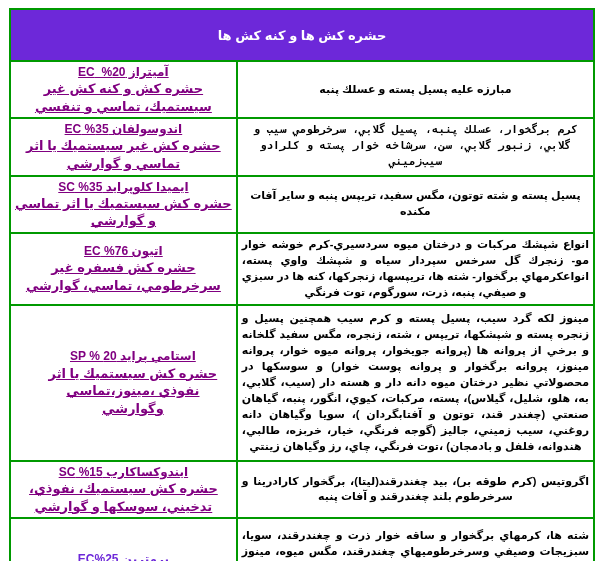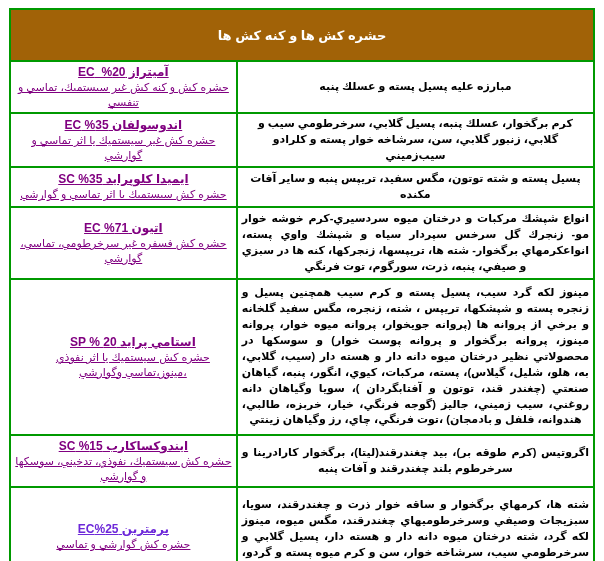--- a/index.html
+++ b/index.html
@@ -53,22 +53,22 @@
     font-weight:bold;
     font-size:12px;
     line-height:1.35;
     text-decoration:underline;
     direction:rtl;
     unicode-bidi:plaintext;
   }
   .ptype{
     display:block;
     color:#800080;
-    font-weight:normal;
-    font-size:11px;
+    font-weight:bold;
+    font-size:13px;
     line-height:1.35;
     text-decoration:underline;
     direction:rtl;
   }
   
   td.pests{
     width:356px;
     text-align:justify;
     text-align-last:center;
     padding:3px 6px 3px 6px;
@@ -97,38 +97,38 @@
 <div id="page">
 
   <table class="pest" style="border-color: rgb(0, 153, 0);">
     <colgroup>
       <col style="width:356px">
       <col style="width:226px">
     </colgroup>
     <tbody>
 
       <tr class="head">
-        <td colspan="2" style="background: #a16207; border-color: rgb(0, 153, 0);">
+        <td colspan="2" style="background: #6d28d9; border-color: rgb(0, 153, 0);">
           <span class="title" style="color: rgb(255, 255, 255);">حشره كش ها و كنه كش ها</span>
         </td>
       </tr>
 
       <tr class="r1">
         <td class="pests" style="border-color: rgb(0, 153, 0);">
           <span class="ptext" style="color: rgb(0, 0, 0);">مبارزه عليه پسيل پسته و عسلك پنبه</span>
         </td>
         <td class="product" style="border-color: rgb(0, 153, 0);">
           <span class="pname" style="color: rgb(128, 0, 128);">آميتراز 20%_EC</span>
           <span class="ptype" style="color: rgb(128, 0, 128);">حشره كش و كنه كش غير سيستميك، تماسي و تنفسي</span>
         </td>
       </tr>
 
       <tr class="r2">
         <td class="pests" style="border-color: rgb(0, 153, 0);">
-          <span class="ptext" style="color: rgb(0, 0, 0);">كرم برگخوار، عسلك پنبه، پسيل گلابي، سرخرطومي سيب و گلابي، زنبور گلابي، سن، سرشاخه خوار پسته و كلرادو سيب‌زميني</span>
+          <span class="ptext" style="color: rgb(0, 0, 0); font-family: Liberation Mono, monospace;">كرم برگخوار، عسلك پنبه، پسيل گلابي، سرخرطومي سيب و گلابي، زنبور گلابي، سن، سرشاخه خوار پسته و كلرادو سيب‌زميني</span>
         </td>
         <td class="product" style="border-color: rgb(0, 153, 0);">
           <span class="pname" style="color: rgb(128, 0, 128);">اندوسولفان 35% EC</span>
           <span class="ptype" style="color: rgb(128, 0, 128); text-align: center;">حشره كش غير سيستميك يا اثر تماسي و گوارشي</span>
         </td>
       </tr>
 
       <tr class="r3">
         <td class="pests" style="border-color: rgb(0, 153, 0);">
           <span class="ptext" style="color: rgb(0, 0, 0);">پسيل پسته و شته توتون، مگس سفيد، تريپس پنبه و ساير آفات مكنده</span>
@@ -137,21 +137,21 @@
           <span class="pname" style="color: rgb(128, 0, 128);">ايميدا كلوپرايد 35% SC</span>
           <span class="ptype" style="color: rgb(128, 0, 128);">حشره كش سيستميك يا اثر تماسي و گوارشي</span>
         </td>
       </tr>
 
       <tr class="r4">
         <td class="pests" style="border-color: rgb(0, 153, 0);">
           <span class="ptext" style="color: rgb(0, 0, 0);">انواع شپشك مركبات و درختان ميوه سردسيري-كرم خوشه خوار مو- زنجرك گل سرخس سپردار سياه و شپشك واوي پسته، انواعكرمهاي برگخوار- شته ها، تريپسها، زنجركها، كنه ها در سبزي و صيفي، پنبه، ذرت، سورگوم، توت فرنگي</span>
         </td>
         <td class="product" style="border-color: rgb(0, 153, 0);">
-          <span class="pname" style="color: rgb(128, 0, 128);">اتيون 71% EC</span>
+          <span class="pname" style="color: rgb(128, 0, 128);">اتيون 76% EC</span>
           <span class="ptype" style="color: rgb(128, 0, 128);">حشره كش فسفره غير سرخرطومي، تماسي، گوارشي</span>
         </td>
       </tr>
 
       <tr class="r5">
         <td class="pests" style="border-color: rgb(0, 153, 0);">
           <span class="ptext" style="color: rgb(0, 0, 0);">مينوز لكه گرد سيب، پسيل پسته و كرم سيب همچنين پسيل و زنجره پسته و شپشكها، تريپس ، شته، زنجره، مگس سفيد گلخانه و برخي از پروانه ها (پروانه جويخوار، پروانه ميوه خوار، پروانه مينوز، پروانه برگخوار و پروانه پوست خوار) و سوسكها در محصولاتي نظير درختان ميوه دانه دار و هسته دار (سيب، گلابي، به، هلو، شليل، گيلاس)، پسته، مركبات، كيوي، انگور، پنبه، گياهان صنعتي (چغندر قند، توتون و آفتابگردان )، سويا وگياهان دانه روغني، سيب زميني، جاليز (گوجه فرنگي، خيار، خربزه، طالبي، هندوانه، فلفل و بادمجان) ،توت فرنگي، چاي، رز وگياهان زينتي</span>
         </td>
         <td class="product" style="border-color: rgb(0, 153, 0); padding-left: 23px;">
           <span class="pname" style="color: rgb(128, 0, 128);">استامي پرايد 20 % SP</span>

